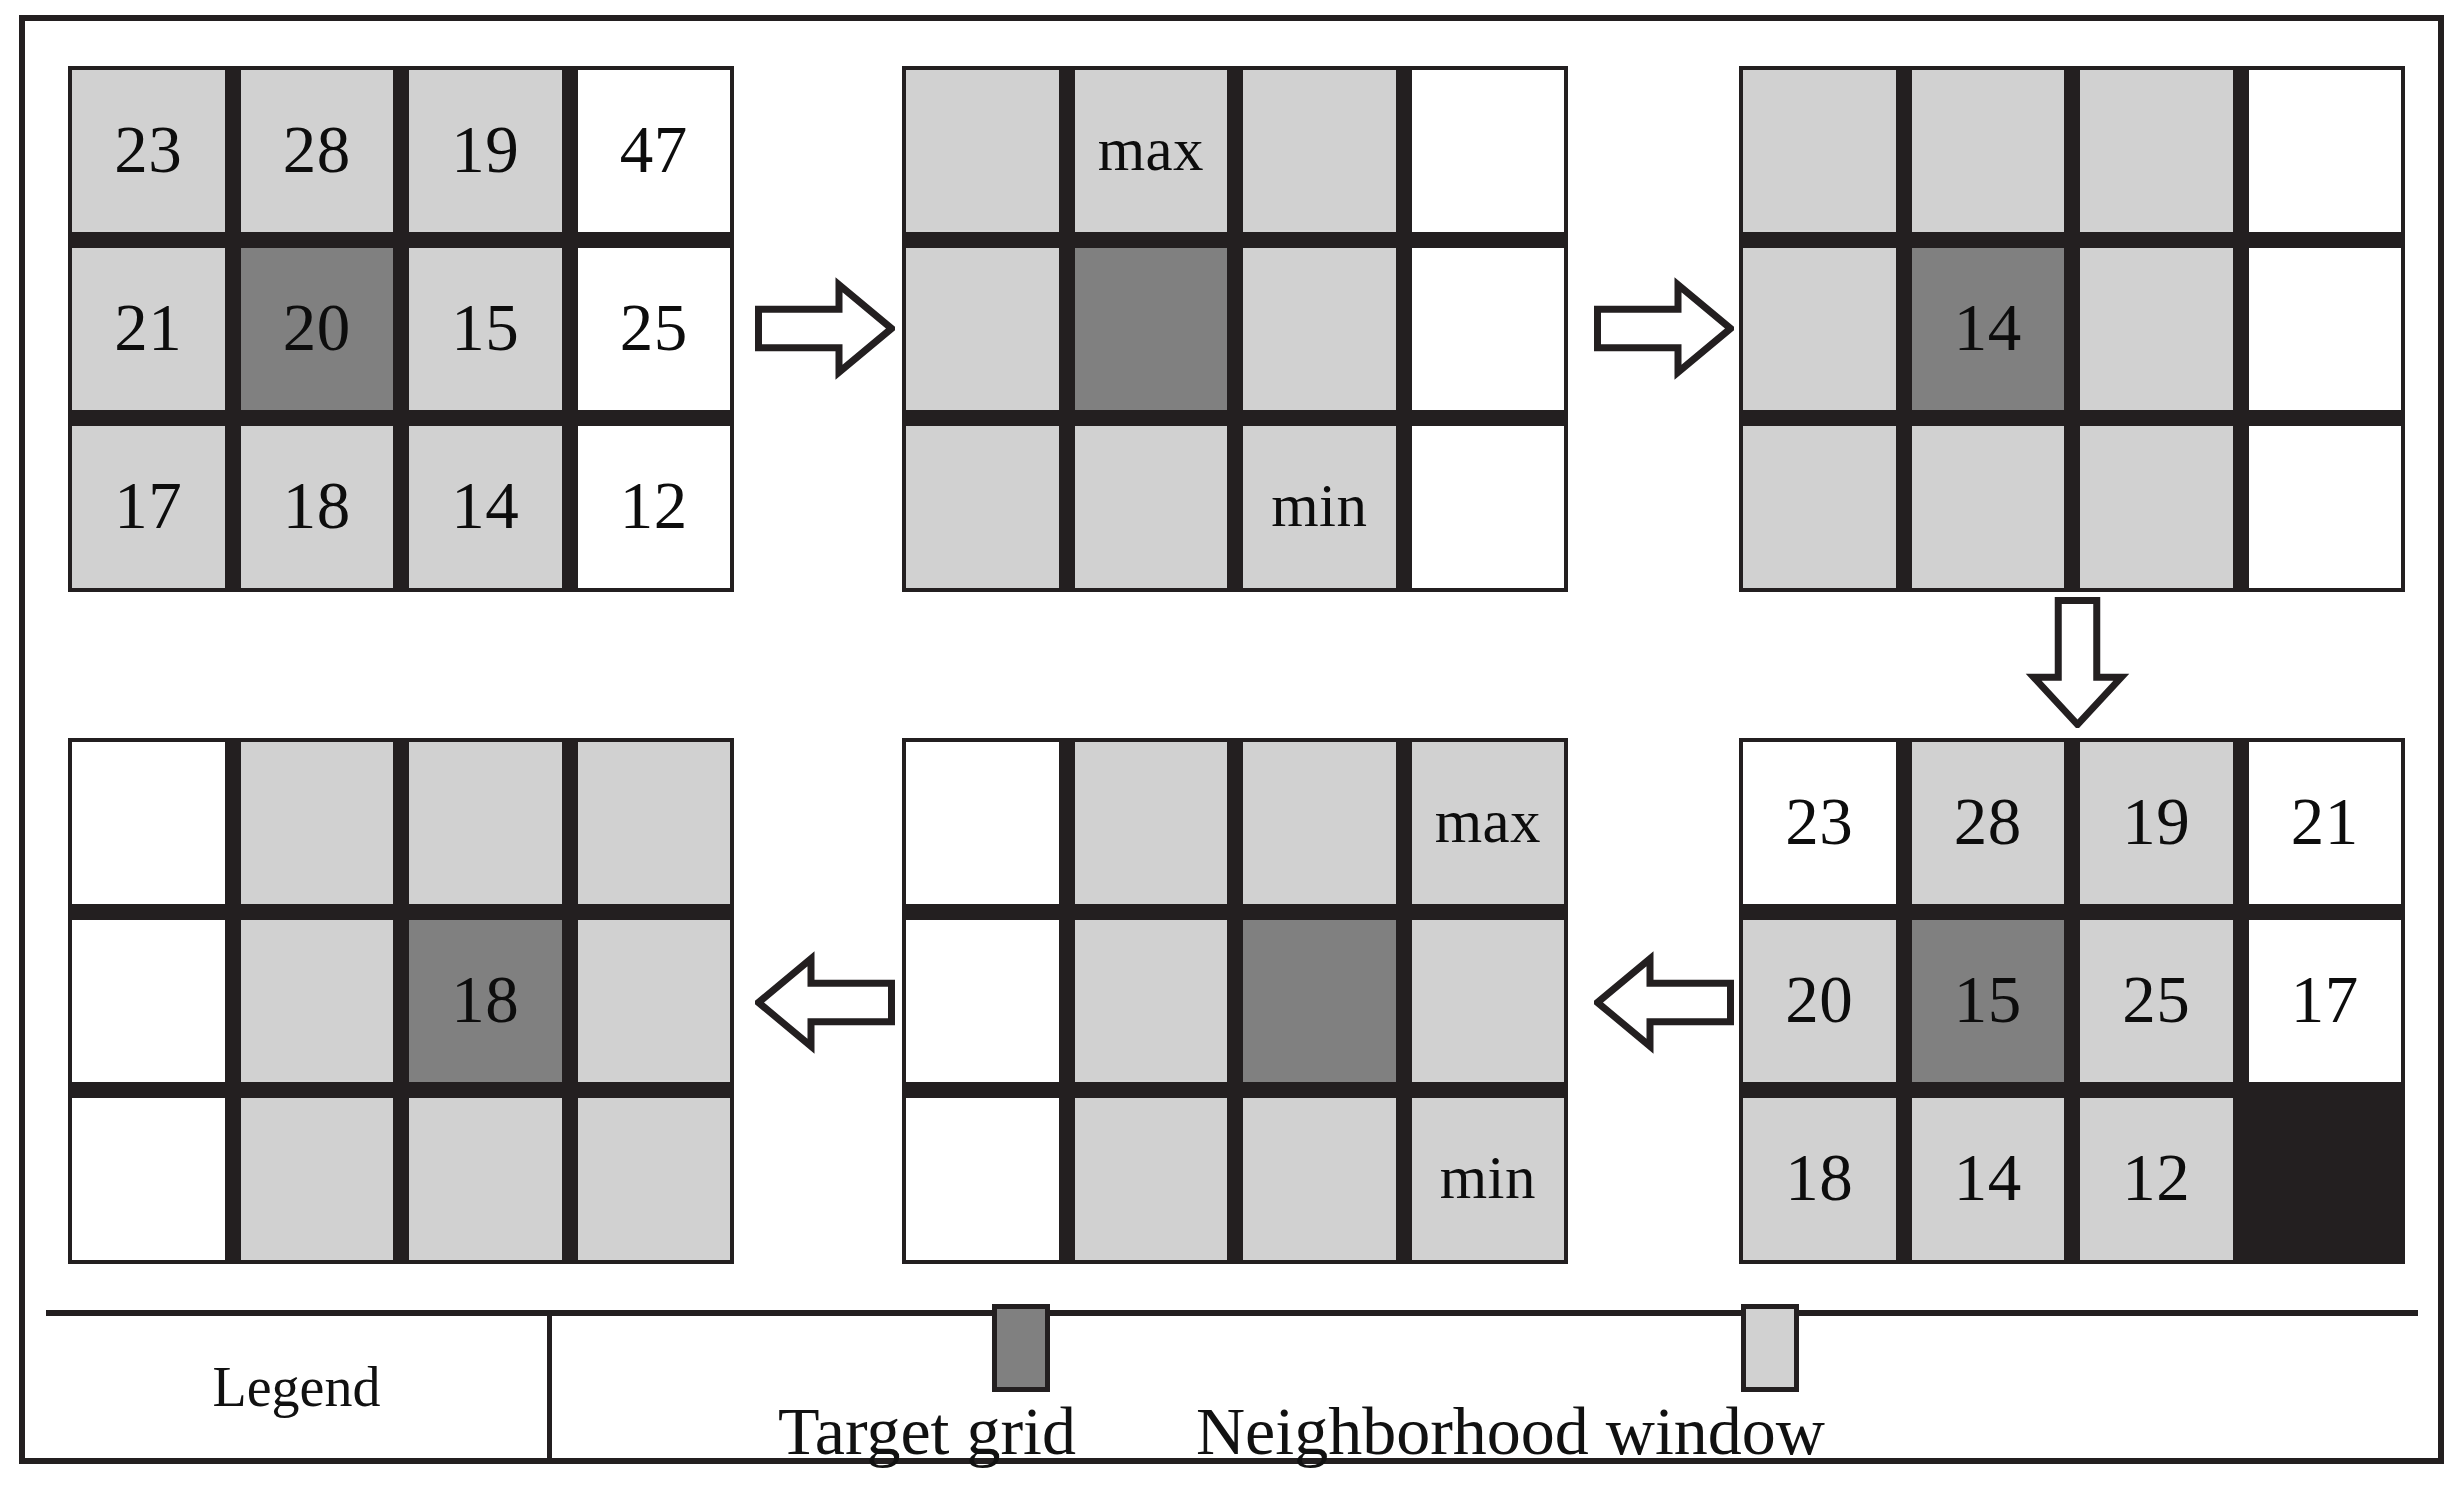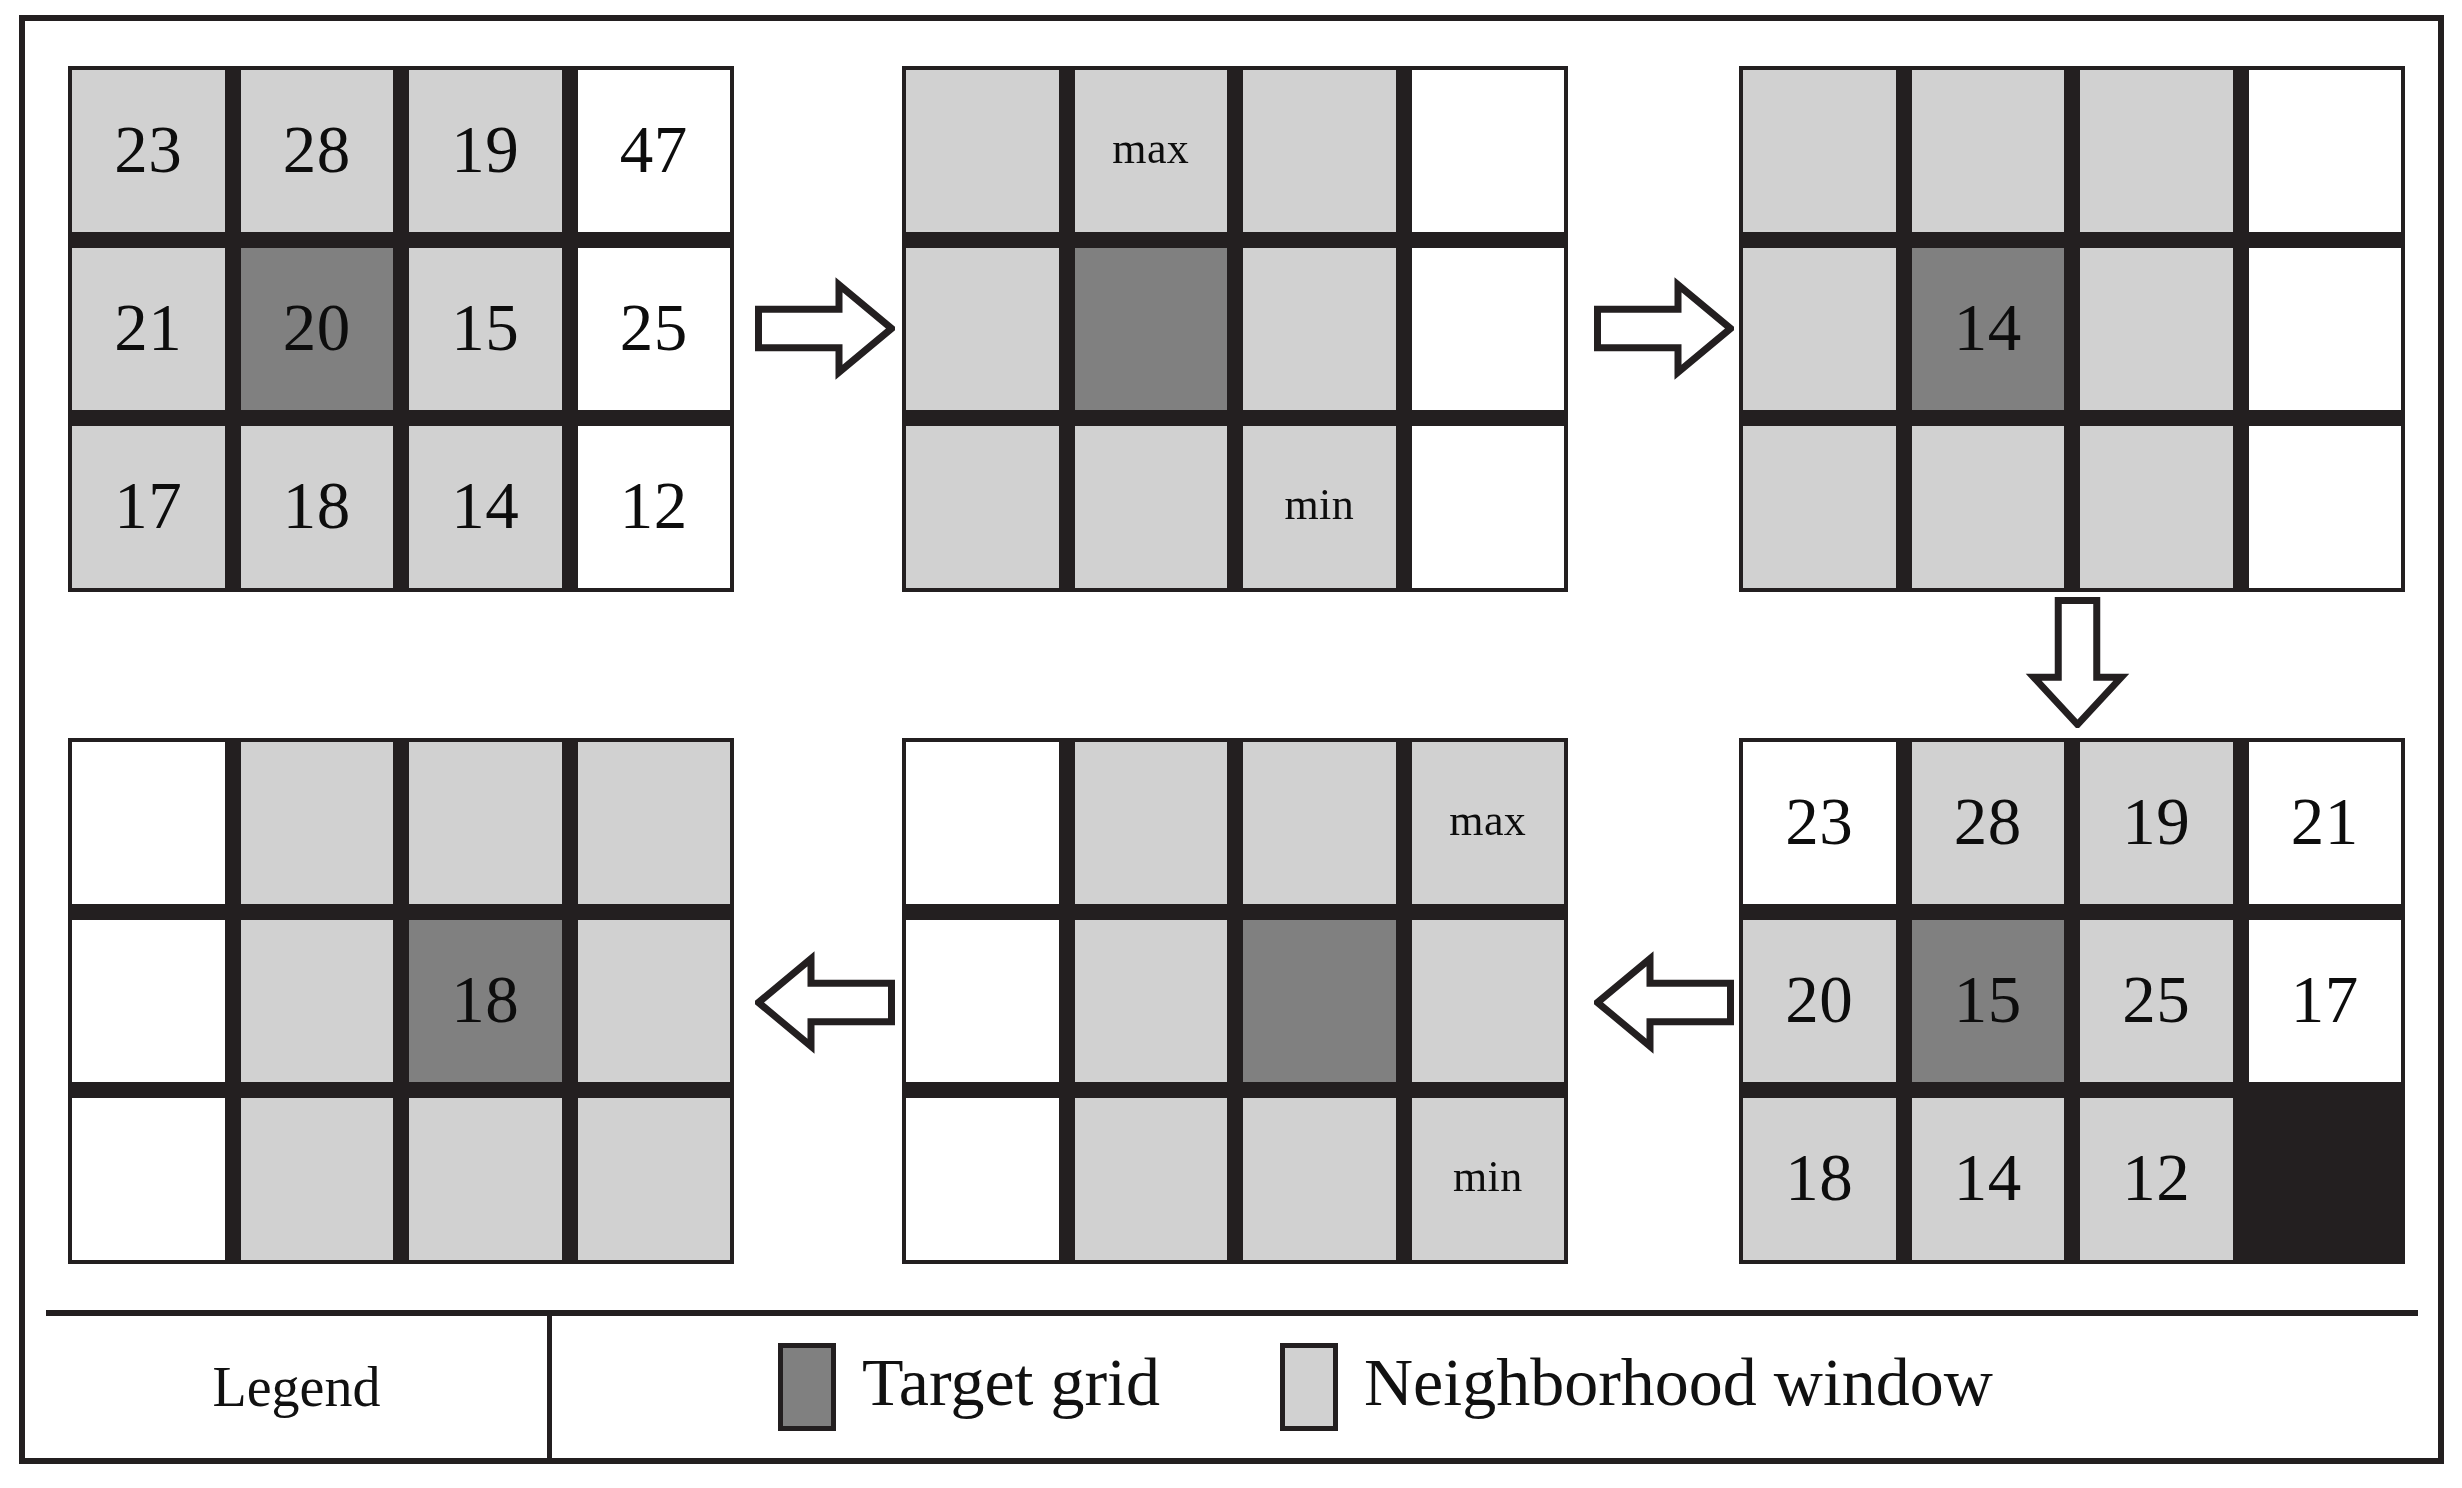--- a/index.html
+++ b/index.html
@@ -24,21 +24,21 @@
   }
   .cell{
     background:#ffffff;
     display:flex;align-items:center;justify-content:center;
     font-size:67px;color:#0d0d0d;line-height:1;
     letter-spacing:0.4px;
   }
   .cell.nb{background:#d1d1d1;}
   .cell.tg{background:#808080;}
   .cell .txt{display:block;transform:translateY(-1.8px);}
-  .cell.word .txt{font-size:44px;}
+  .cell.word .txt{font-size:61px;}
 
   
   #grid-1{left:68px;top:66px;width:666px;height:526px;}
   #grid-2{left:902px;top:66px;width:666px;height:526px;}
   #grid-3{left:1739px;top:66px;width:666px;height:526px;}
   #grid-4{left:1739px;top:738px;width:666px;height:526px;}
   #grid-5{left:902px;top:738px;width:666px;height:526px;}
   #grid-6{left:68px;top:738px;width:666px;height:526px;}
 
   
@@ -55,21 +55,21 @@
     position:absolute;left:46px;top:1310px;width:2372px;height:154px;
     border-top:6.1px solid #231f20;border-bottom:6.1px solid #231f20;
     box-sizing:border-box;display:flex;align-items:stretch;
   }
   .legend-title-cell{
     width:501px;border-right:5.3px solid #231f20;
     display:flex;align-items:center;justify-content:center;
     font-size:56px;color:#111;
   }
   .legend-entries{flex:1;display:flex;align-items:center;}
-  .legend-entry{display:flex;align-items:flex-start;}
+  .legend-entry{display:flex;align-items:flex-end;flex-direction:column;}
   #legend-entry-target{margin-left:226px;}
   #legend-entry-neighborhood{margin-left:120px;}
   .swatch{
     width:58px;height:88px;border:5.3px solid #231f20;box-sizing:border-box;
     margin-right:26px;flex:none;
   }
   .swatch.target{background:#808080;}
   .swatch.neighborhood{background:#d1d1d1;}
   .legend-label{font-size:68px;color:#111;white-space:nowrap;}
 </style>

